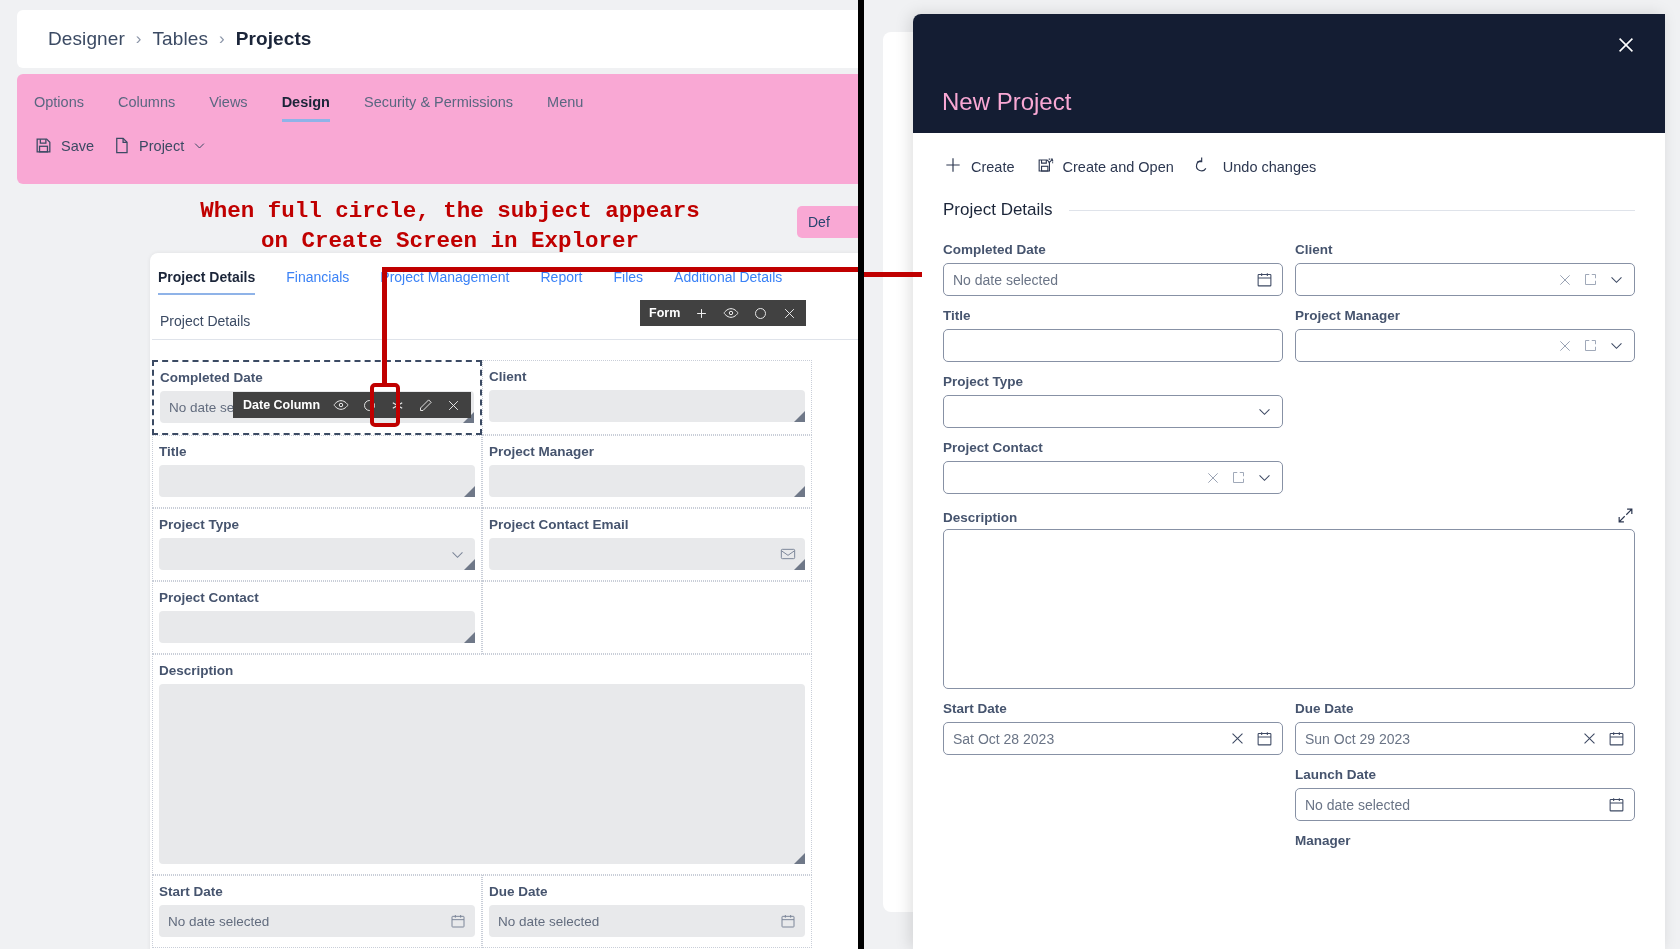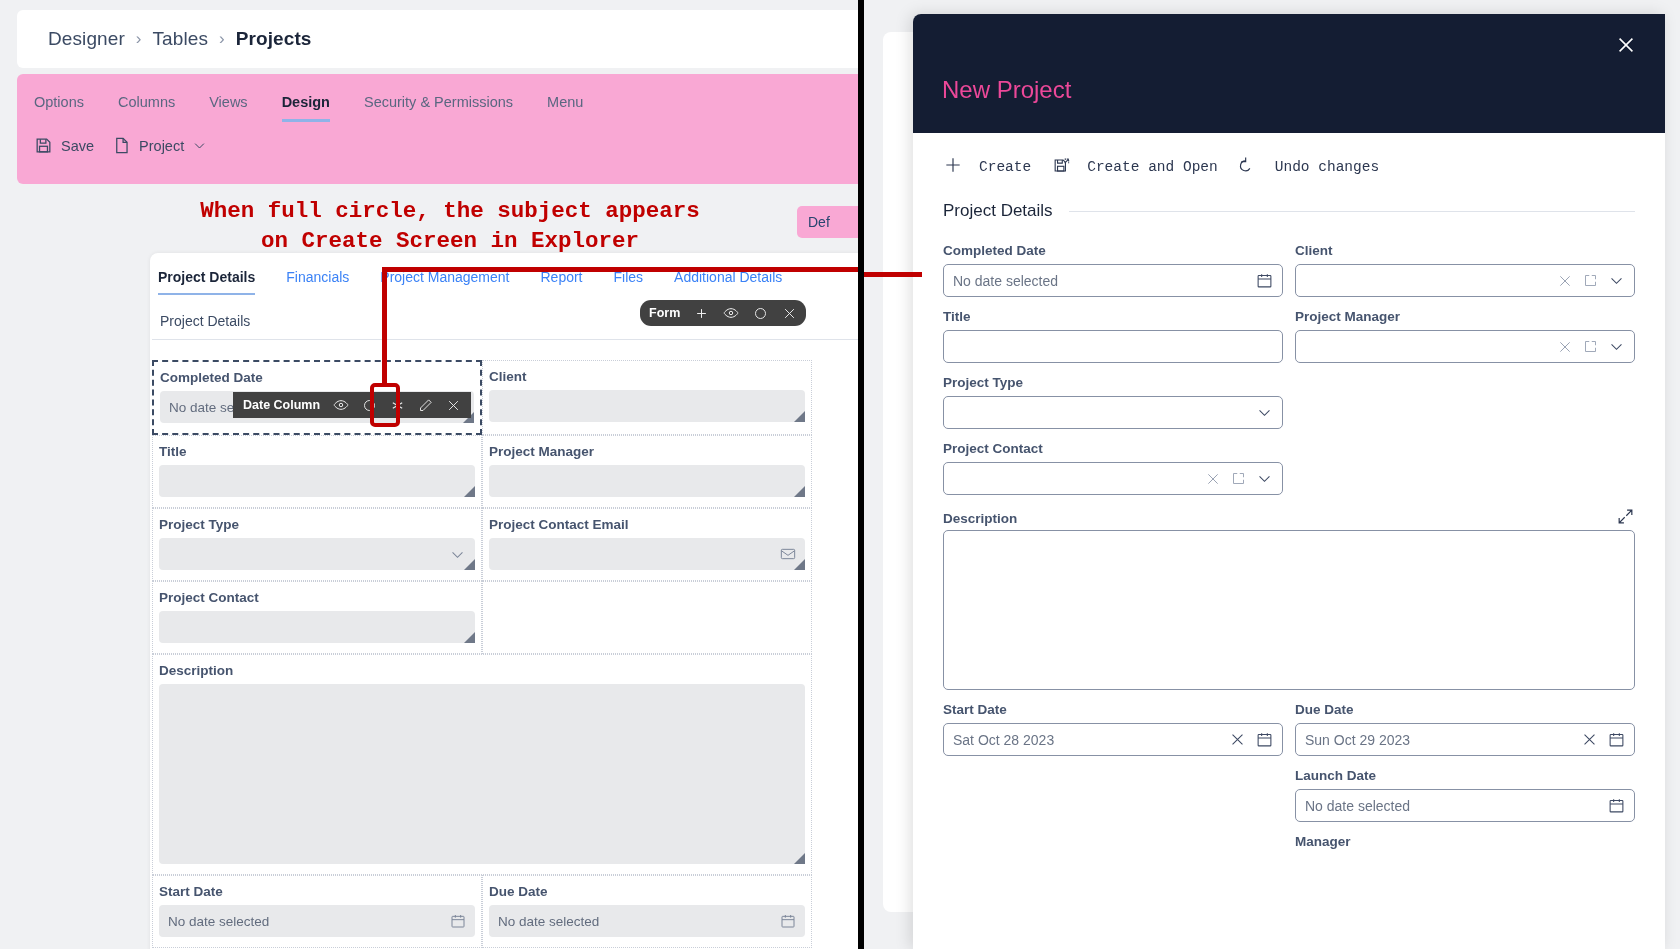--- a/index.html
+++ b/index.html
@@ -67,21 +67,21 @@
   #form-section-title {
     padding:18px 0 10px 8px; font-size:14px; color:#3b4a63;
     border-bottom:1px solid #dfe3ea; margin:0 2px;
   }
 
   
   #form-pill {
     position:absolute; left:640px; top:300px; height:26px;
     background:#414141; color:#fff;
     display:flex; align-items:center; gap:14px;
-    padding:0 9px; z-index:25; font-size:12.5px; font-weight:bold;border-radius:11px;
+    padding:0 9px; z-index:25; font-size:12.5px; font-weight:bold;
   }
   #form-pill .pi { opacity:.92; display:flex; align-items:center; cursor:pointer; }
 
   
   #designer-grid { position:absolute; left:152px; top:360px; width:660px; }
   .drow { display:flex; }
   .dcell {
     position:relative; padding:8px 6px 10px 6px;
     border:1px dotted #c9ced8;
     background:#fff;
@@ -140,32 +140,32 @@
   #modal {
     position:absolute; left:49px; top:14px; width:752px; height:935px;
     background:#fff; border-radius:8px 0 0 0;
     box-shadow:-3px 0 16px rgba(0,0,0,.13);
     overflow:hidden;
   }
   #modal-header {
     height:119px; background:#141d33; position:relative;
   }
   #modal-title {
-    position:absolute; left:29px; top:62px;
-    color:#ec4899; font-size:24px;
+    position:absolute; left:29px; top:74px;
+    color:#f9a8d4; font-size:24px;
   }
   #modal-close {
     position:absolute; right:26px; top:18px; width:26px; height:26px;
     color:#fff; cursor:pointer; display:flex; align-items:center; justify-content:center;
   }
   #modal-actions {
     display:flex; align-items:center; gap:21px;
     padding:22px 0 16px 30px;
   }
-  .maction { display:flex; align-items:center; gap:16px; font-size:14.5px; color:#2c3750; cursor:pointer;font-family:Liberation Mono, monospace; }
+  .maction { display:flex; align-items:center; gap:8px; font-size:14.5px; color:#2c3750; cursor:pointer; }
 
   #section-head {
     display:flex; align-items:center; gap:16px;
     padding:6px 30px 0 30px;
   }
   #section-head-text { font-size:17px; color:#1b2539; white-space:nowrap; }
   #section-head-rule { flex:1; height:1px; background:#dfe3ea; }
 
   #modal-body { padding:22px 30px 0 30px; }
   .frow { display:flex; gap:12px; margin-bottom:12px; }

